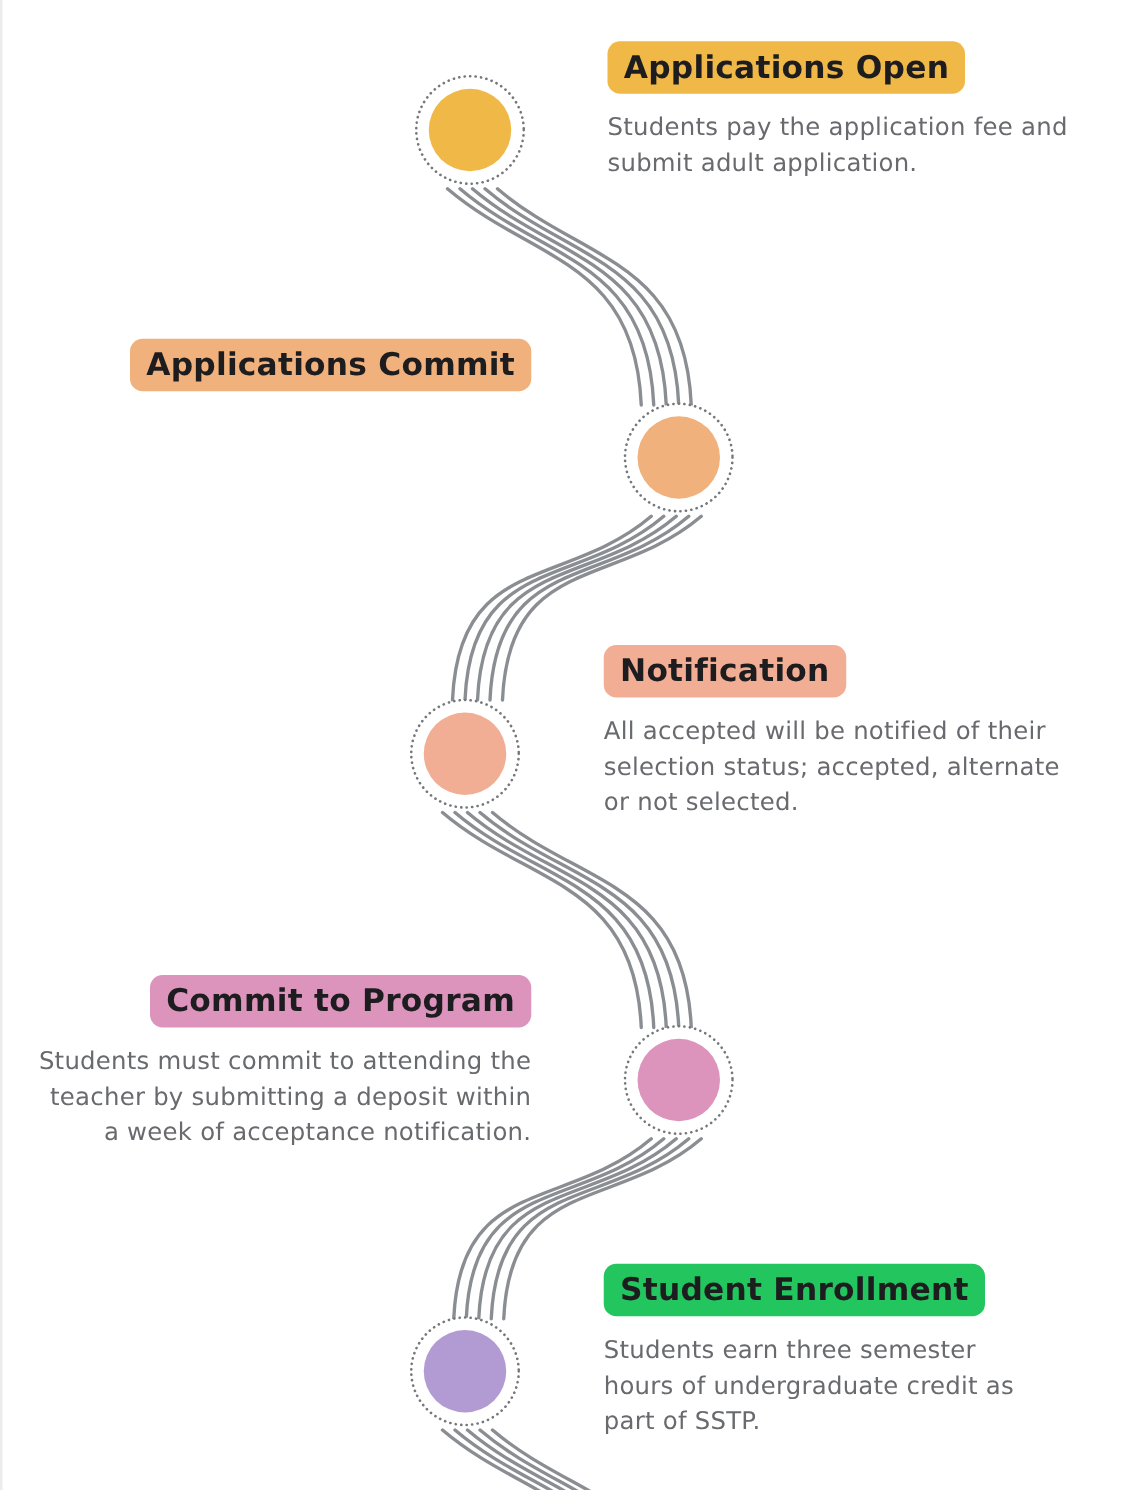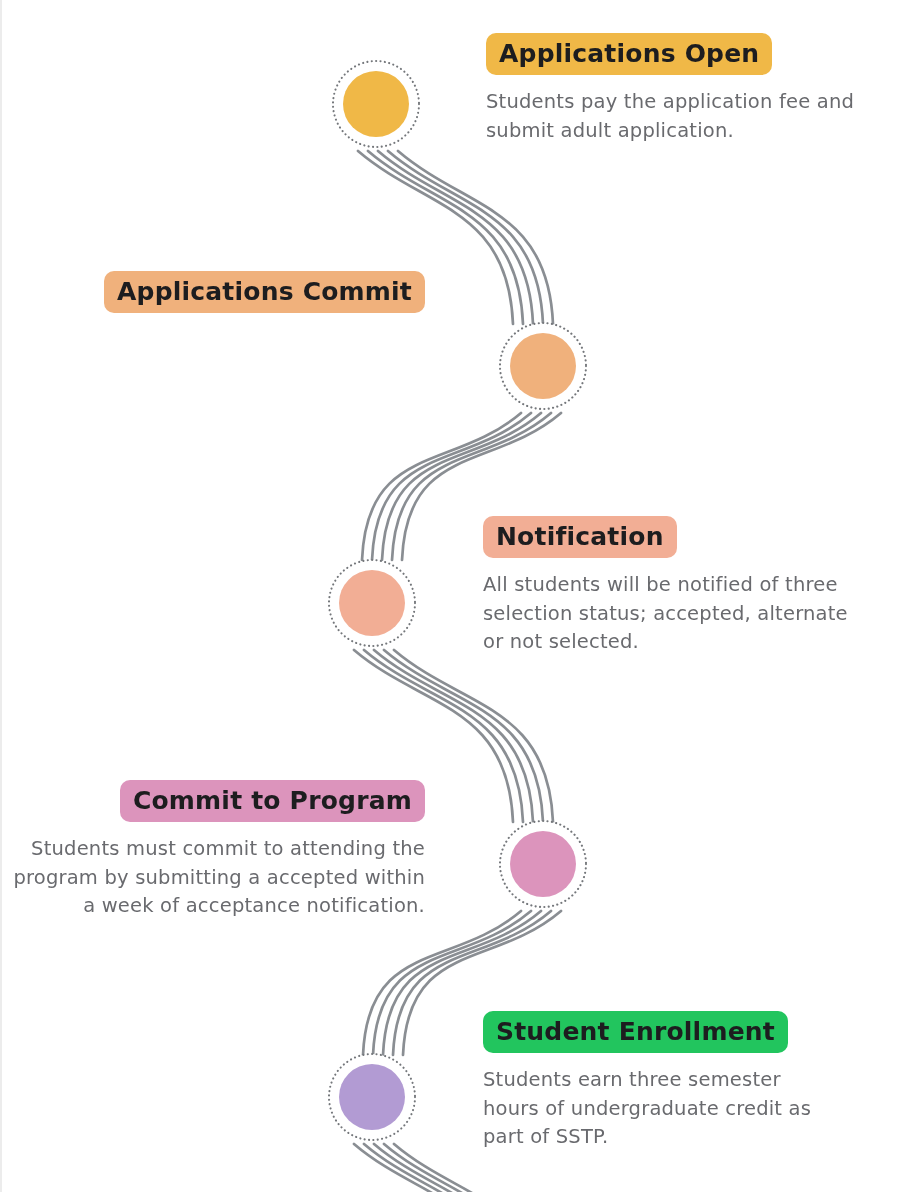--- a/index.html
+++ b/index.html
@@ -138,29 +138,29 @@
     <div class="desc">Students pay the application fee and
 submit adult application.</div>
   </div>
 
   <div class="stage s2 align-right">
     <div class="badge" style="background-color: rgb(240, 177, 124);">Applications Commit</div>
   </div>
 
   <div class="stage s3">
     <div class="badge" style="background-color: rgb(242, 174, 149);">Notification</div>
-    <div class="desc">All students will be notified of three
+    <div class="desc">All accepted will be notified of their
 selection status; accepted, alternate
 or not selected.</div>
   </div>
 
   <div class="stage s4 align-right">
     <div class="badge" style="background-color: rgb(220, 148, 188);">Commit to Program</div>
     <div class="desc">Students must commit to attending the
-program by submitting a accepted within
+teacher by submitting a deposit within
 a week of acceptance notification.</div>
   </div>
 
   <div class="stage s5">
     <div class="badge" style="background-color: #22c55e;">Student Enrollment</div>
     <div class="desc">Students earn three semester
 hours of undergraduate credit as
 part of SSTP.</div>
   </div>
 </div>

